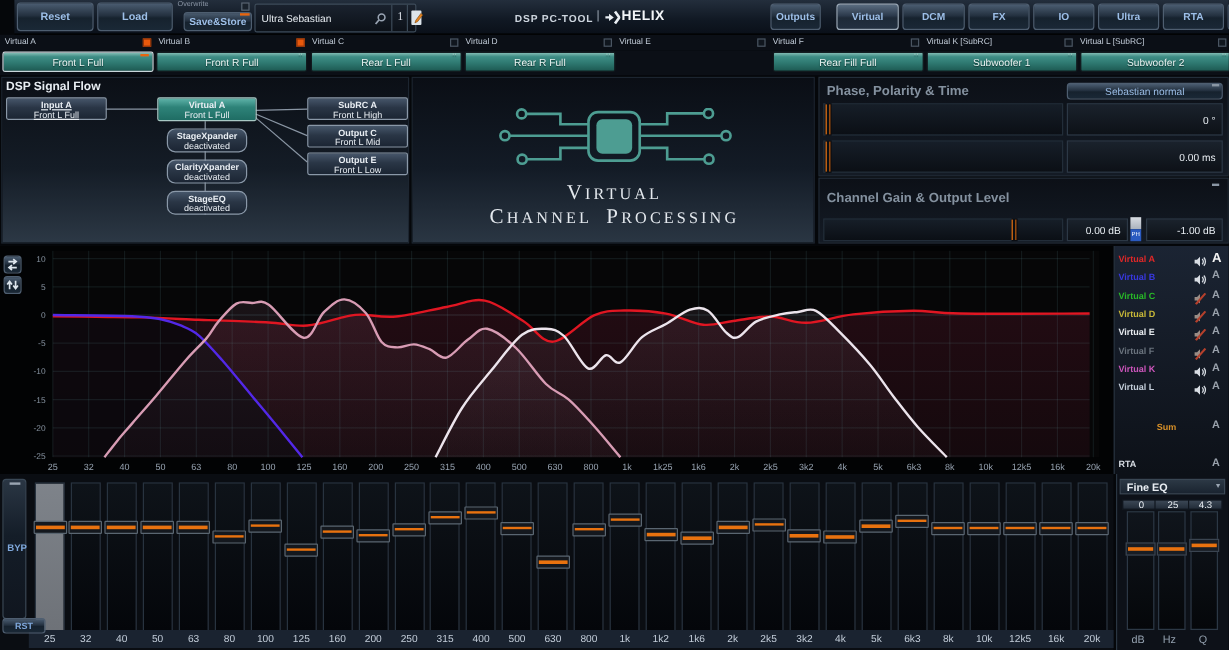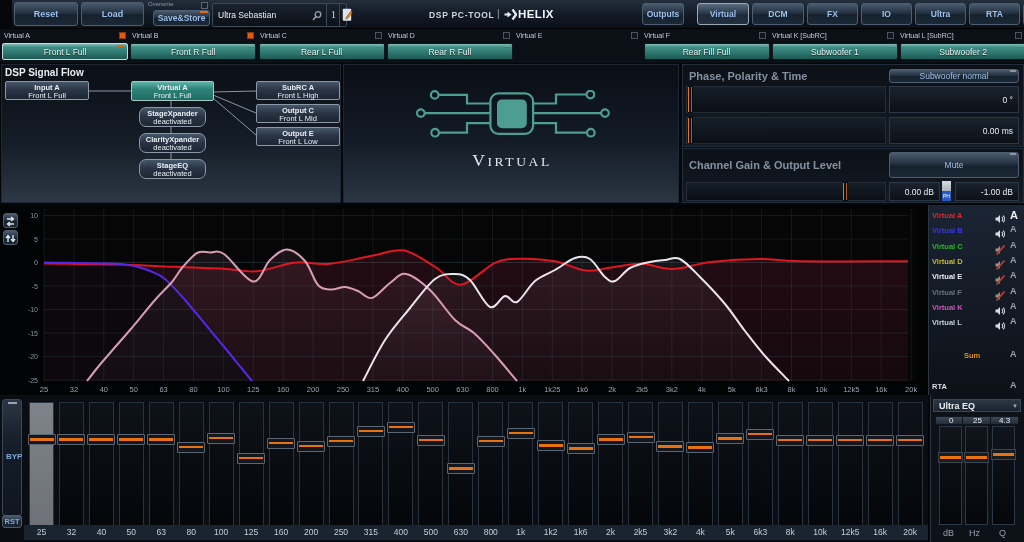--- a/index.html
+++ b/index.html
@@ -106,21 +106,21 @@
 
 <div class="abs" id="flow" style="left:1px;top:64px;width:340px;height:139px;background:linear-gradient(#0b0f16,#141c26 55%,#2c3845);border:1px solid #1c2530;">
   <div class="abs" style="left:3px;top:2px;font-size:10px;font-weight:bold;color:#e8edf2;">DSP Signal Flow</div>
   <svg class="abs" style="left:0;top:0;" width="338" height="137" viewBox="0 0 338 137">
     <line x1="86" y1="26" x2="130" y2="26" stroke="#8a96a4" stroke-width="1"></line>
     <line x1="169" y1="36" x2="169" y2="114" stroke="#8a96a4" stroke-width="1"></line>
     <line x1="211" y1="27" x2="254" y2="26" stroke="#8a96a4" stroke-width="1"></line>
     <line x1="211" y1="30" x2="254" y2="48" stroke="#8a96a4" stroke-width="1"></line>
     <line x1="211" y1="33" x2="254" y2="70" stroke="#8a96a4" stroke-width="1"></line>
   </svg>
-<div class="abs" style="left:3px;top:16px;width:84px;height:19px;background:linear-gradient(#46566a,#2a3646 45%,#1b2533);border:1px solid #8a98a8;border-radius:2px;color:#e9eef3;text-align:center;font-size:7.5px;padding-top:2px;line-height:8px;"><b>Input A</b><br>Front L Full</div>
+<div class="abs" style="left:3px;top:16px;width:84px;height:19px;background:linear-gradient(#46566a,#2a3646 45%,#1b2533);border:1px solid #8a98a8;border-radius:2px;color:#e9eef3;text-align:center;font-size:7.5px;padding-top:2px;line-height:8px;text-decoration:underline;"><b>Input A</b><br>Front L Full</div>
     <div class="abs" style="left:129px;top:16px;width:83px;height:20px;background:linear-gradient(#5fb3a9,#2e8379 40%,#1f6d64);border:1px solid #a8c8c4;border-radius:2px;color:#e9eef3;text-align:center;font-size:7.5px;padding-top:2px;line-height:8px;"><b>Virtual A</b><br>Front L Full</div>
     <div class="abs" style="left:137px;top:42px;width:67px;height:20px;background:linear-gradient(#46566a,#2a3646 45%,#1b2533);border:1px solid #8a98a8;border-radius:7px;color:#e9eef3;text-align:center;font-size:7.5px;padding-top:2px;line-height:8px;"><b>StageXpander</b><br>deactivated</div>
     <div class="abs" style="left:137px;top:68px;width:67px;height:20px;background:linear-gradient(#46566a,#2a3646 45%,#1b2533);border:1px solid #8a98a8;border-radius:7px;color:#e9eef3;text-align:center;font-size:7.5px;padding-top:2px;line-height:8px;"><b>ClarityXpander</b><br>deactivated</div>
     <div class="abs" style="left:137px;top:94px;width:67px;height:20px;background:linear-gradient(#46566a,#2a3646 45%,#1b2533);border:1px solid #8a98a8;border-radius:7px;color:#e9eef3;text-align:center;font-size:7.5px;padding-top:2px;line-height:8px;"><b>StageEQ</b><br>deactivated</div>
     <div class="abs" style="left:254px;top:16px;width:84px;height:19px;background:linear-gradient(#46566a,#2a3646 45%,#1b2533);border:1px solid #8a98a8;border-radius:2px;color:#e9eef3;text-align:center;font-size:7.5px;padding-top:2px;line-height:8px;"><b>SubRC A</b><br>Front L High</div>
     <div class="abs" style="left:254px;top:39px;width:84px;height:19px;background:linear-gradient(#46566a,#2a3646 45%,#1b2533);border:1px solid #8a98a8;border-radius:2px;color:#e9eef3;text-align:center;font-size:7.5px;padding-top:2px;line-height:8px;"><b>Output C</b><br>Front L Mid</div>
     <div class="abs" style="left:254px;top:62px;width:84px;height:19px;background:linear-gradient(#46566a,#2a3646 45%,#1b2533);border:1px solid #8a98a8;border-radius:2px;color:#e9eef3;text-align:center;font-size:7.5px;padding-top:2px;line-height:8px;"><b>Output E</b><br>Front L Low</div>
   </div>
 
 <div class="abs" style="left:343px;top:64px;width:336px;height:139px;background:linear-gradient(#0a0e15,#131b26 55%,#2a3643);border:1px solid #1c2530;">
@@ -136,45 +136,45 @@
       <circle cx="20.7" cy="4.9" r="3.8"></circle>
       <circle cx="6.8" cy="23.1" r="3.8"></circle>
       <circle cx="21.1" cy="42.7" r="3.8"></circle>
       <circle cx="176.4" cy="4.5" r="3.8"></circle>
       <circle cx="191" cy="23.1" r="3.8"></circle>
       <circle cx="176.8" cy="42.7" r="3.8"></circle>
     </g>
     <rect x="83" y="9.4" width="29.8" height="28.8" rx="5" fill="#4d9d92"></rect>
   </svg>
   <div class="abs" style="left:0;top:85px;width:336px;text-align:center;font-family:'Liberation Serif',serif;color:#e4e9ee;font-size:13.5px;letter-spacing:2.6px;"><span style="font-size:17.5px;">V</span>IRTUAL</div>
+  <div class="abs" style="left:0;top:105px;width:336px;text-align:center;font-family:'Liberation Serif',serif;color:#e4e9ee;font-size:13.5px;letter-spacing:2.6px;"><span style="font-size:17.5px;">C</span>HANNEL&nbsp;&nbsp;<span style="font-size:17.5px;">P</span>ROCESSING</div>
 </div>
 
 <div class="abs" id="phase" style="left:682px;top:64px;width:342px;height:83px;background:linear-gradient(#0c1017,#141b25);border:1px solid #232e3a;">
   <div class="abs" style="left:6px;top:5px;font-size:11px;font-weight:bold;color:#84919f;">Phase, Polarity &amp; Time</div>
-  <div class="abs btn" style="left:206px;top:4px;width:130px;height:14px;font-size:8.5px;line-height:12px;">Subwoofer normal</div>
+  <div class="abs btn" style="left:206px;top:4px;width:130px;height:14px;font-size:8.5px;line-height:12px;">Sebastian normal</div>
   <div class="abs" style="left:327px;top:5px;width:6px;height:2px;background:#8a96a4;"></div>
 <div class="abs" style="left:3px;top:21px;width:200px;height:27px;background:linear-gradient(#161e28,#0b0f15);border:1px solid #222d39;"></div>
       <div class="abs" style="left:5px;top:21px;width:5px;height:27px;background:#0a0d12;"></div>
       <div class="abs" style="left:5px;top:22px;width:1px;height:25px;background:#e87414;"></div>
       <div class="abs" style="left:8px;top:22px;width:1px;height:25px;background:#b85a10;"></div>
     <div class="abs" style="left:206px;top:21px;width:130px;height:27px;background:linear-gradient(#1a222c,#0d1117);border:1px solid #2c3845;">
       <span class="abs" style="right:5px;top:7.5px;font-size:8.5px;color:#e8edf2;">0 °</span>
     </div>
     <div class="abs" style="left:3px;top:52px;width:200px;height:27px;background:linear-gradient(#161e28,#0b0f15);border:1px solid #222d39;"></div>
       <div class="abs" style="left:5px;top:52px;width:5px;height:27px;background:#0a0d12;"></div>
       <div class="abs" style="left:5px;top:53px;width:1px;height:25px;background:#e87414;"></div>
       <div class="abs" style="left:8px;top:53px;width:1px;height:25px;background:#b85a10;"></div>
     <div class="abs" style="left:206px;top:52px;width:130px;height:27px;background:linear-gradient(#1a222c,#0d1117);border:1px solid #2c3845;">
       <span class="abs" style="right:5px;top:7.5px;font-size:8.5px;color:#e8edf2;">0.00 ms</span>
     </div>
   </div>
 
 <div class="abs" id="gain" style="left:682px;top:148px;width:342px;height:55px;background:linear-gradient(#0c1017,#141b25);border:1px solid #232e3a;">
   <div class="abs" style="left:6px;top:10px;font-size:11px;font-weight:bold;color:#84919f;">Channel Gain &amp; Output Level</div>
-  <div class="abs btn" style="left:206px;top:3px;width:130px;height:26px;font-size:8.5px;line-height:24px;">Mute</div>
   <div class="abs" style="left:327px;top:4px;width:6px;height:2px;background:#8a96a4;"></div>
 <div class="abs" style="left:3px;top:33px;width:200px;height:19px;background:linear-gradient(#161e28,#0b0f15);border:1px solid #222d39;"></div>
       <div class="abs" style="left:160px;top:33px;width:5px;height:19px;background:#0a0d12;"></div>
       <div class="abs" style="left:160px;top:34px;width:1px;height:17px;background:#e87414;"></div>
       <div class="abs" style="left:163px;top:34px;width:1px;height:17px;background:#b85a10;"></div>
     <div class="abs" style="left:206px;top:33px;width:51px;height:19px;background:linear-gradient(#1a222c,#0d1117);border:1px solid #2c3845;">
       <span class="abs" style="right:5px;top:3.5px;font-size:8.5px;color:#e8edf2;">0.00 dB</span>
     </div>
     <div class="abs" style="left:272px;top:33px;width:64px;height:19px;background:linear-gradient(#1a222c,#0d1117);border:1px solid #2c3845;">
       <span class="abs" style="right:5px;top:3.5px;font-size:8.5px;color:#e8edf2;">-1.00 dB</span>
@@ -468,25 +468,25 @@
       <span class="abs" style="left:632.4499999999999px;top:2px;width:28px;text-align:center;font-size:8.5px;color:#c3cdd9;">3k2</span>
       <span class="abs" style="left:662.4px;top:2px;width:28px;text-align:center;font-size:8.5px;color:#c3cdd9;">4k</span>
       <span class="abs" style="left:692.35px;top:2px;width:28px;text-align:center;font-size:8.5px;color:#c3cdd9;">5k</span>
       <span class="abs" style="left:722.3px;top:2px;width:28px;text-align:center;font-size:8.5px;color:#c3cdd9;">6k3</span>
       <span class="abs" style="left:752.25px;top:2px;width:28px;text-align:center;font-size:8.5px;color:#c3cdd9;">8k</span>
       <span class="abs" style="left:782.1999999999999px;top:2px;width:28px;text-align:center;font-size:8.5px;color:#c3cdd9;">10k</span>
       <span class="abs" style="left:812.15px;top:2px;width:28px;text-align:center;font-size:8.5px;color:#c3cdd9;">12k5</span>
       <span class="abs" style="left:842.1px;top:2px;width:28px;text-align:center;font-size:8.5px;color:#c3cdd9;">16k</span>
       <span class="abs" style="left:872.05px;top:2px;width:28px;text-align:center;font-size:8.5px;color:#c3cdd9;">20k</span>
     </div>
-    <div class="abs btn" style="left:2px;top:120px;width:20px;height:13px;font-size:7.5px;line-height:11px;color:#7fa8dc;font-weight:bold;">RST</div>
+    <div class="abs btn" style="left:2px;top:120px;width:36px;height:13px;font-size:7.5px;line-height:11px;color:#7fa8dc;font-weight:bold;">RST</div>
   </div>
 <div class="abs" id="fineeq" style="left:930px;top:395px;width:94px;height:147px;background:#0d1118;border-left:1px solid #2a3642;">
   <div class="abs" style="left:2px;top:4px;width:88px;height:13px;background:linear-gradient(#2c3845,#1a2430);border:1px solid #3a4754;">
-    <span class="abs" style="left:5px;top:1px;font-size:9px;font-weight:bold;color:#e8edf2;">Ultra EQ</span>
+    <span class="abs" style="left:5px;top:1px;font-size:9px;font-weight:bold;color:#e8edf2;">Fine EQ</span>
     <span class="abs" style="left:78px;top:3px;font-size:6px;color:#9aa5b2;">▼</span>
   </div>
   <div class="abs" id="finevals" style="left:4px;top:21px;width:84px;height:9px;">
       <div class="abs" style="left:0;top:0;width:84px;height:9px;background:linear-gradient(#3c4856,#222c38);border:1px solid #10161e;"></div>
     <span class="abs" style="left:14px;top:0px;font-size:8px;color:#e8edf2;">0</span>
     <span class="abs" style="left:38px;top:0px;font-size:8px;color:#e8edf2;">25</span>
     <span class="abs" style="left:64px;top:0px;font-size:8px;color:#e8edf2;">4.3</span>
     <div class="abs" style="left:27px;top:0;width:1px;height:9px;background:#10161e;"></div>
     <div class="abs" style="left:55px;top:0;width:1px;height:9px;background:#10161e;"></div>
     </div>

